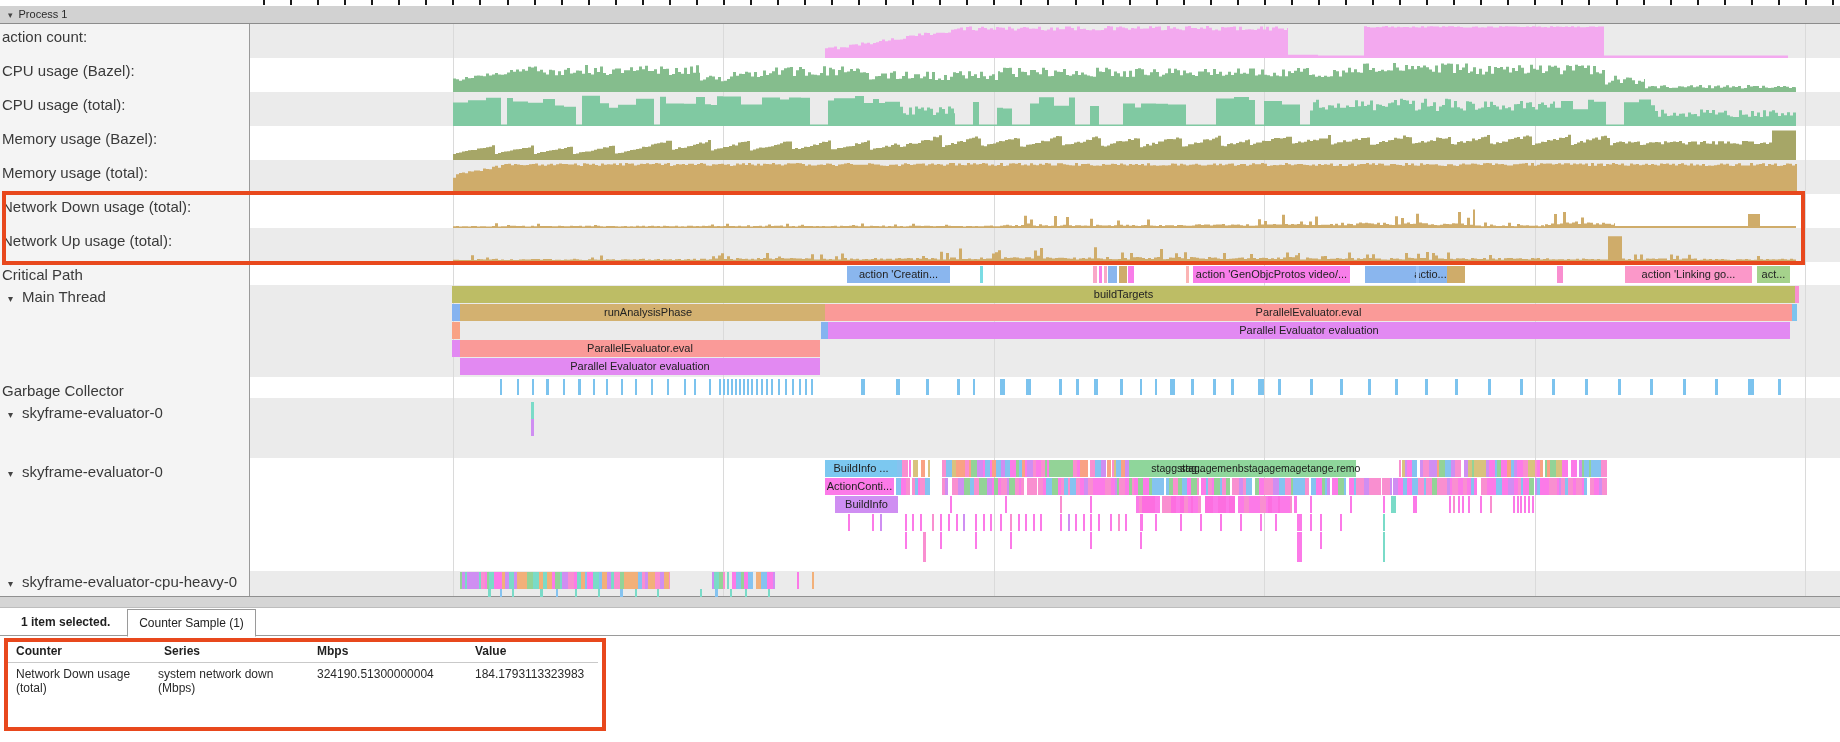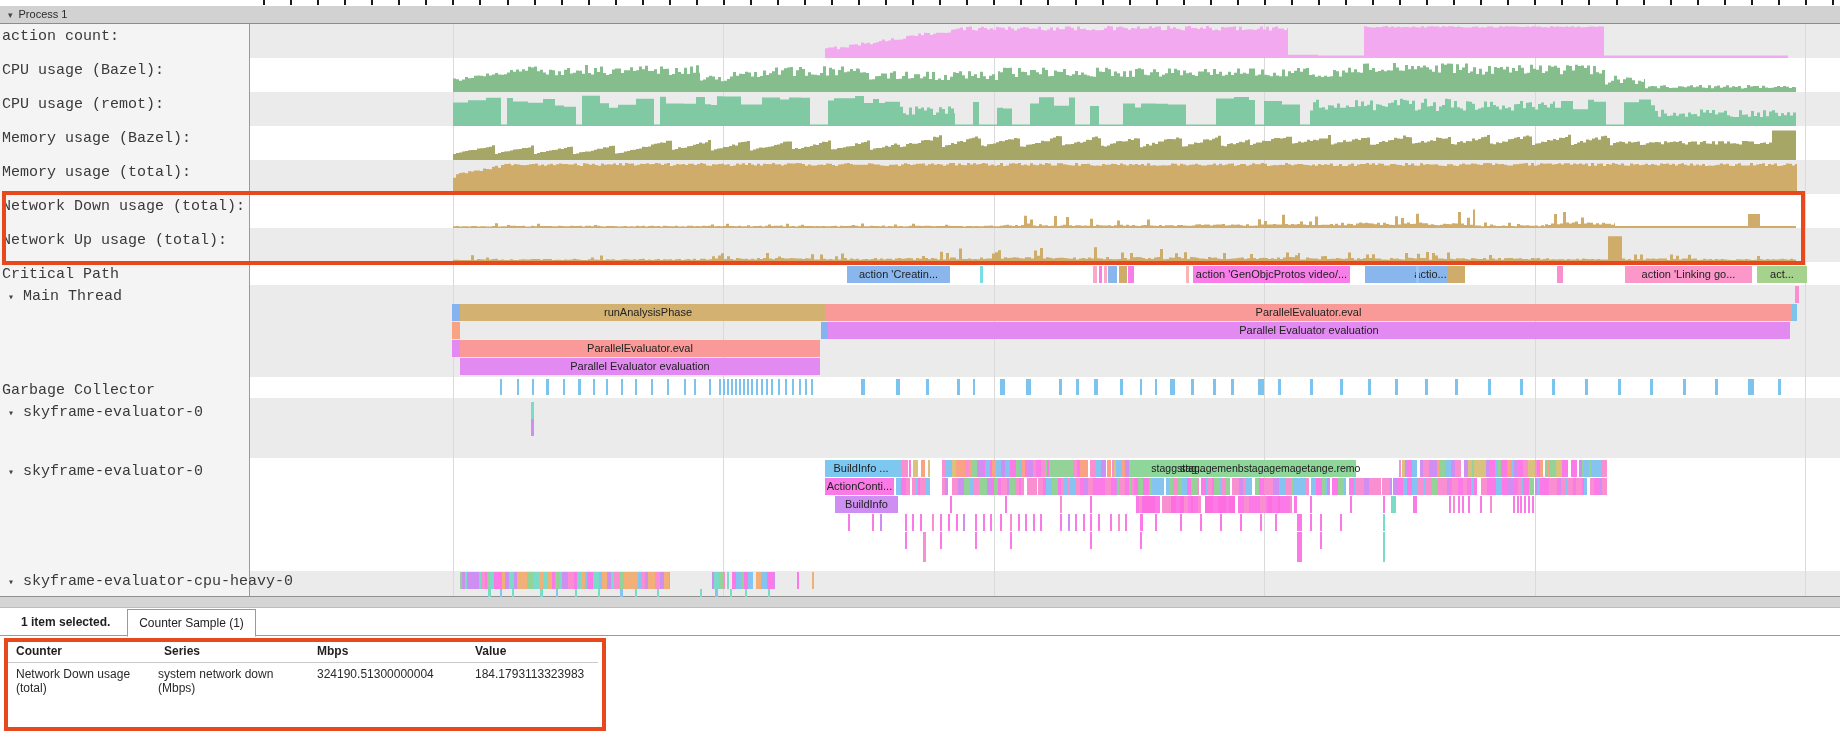--- a/index.html
+++ b/index.html
@@ -7,21 +7,21 @@
   #app{position:absolute;left:0;top:0;width:1840px;height:742px;}
   .abs{position:absolute;}
   
   #ruler{left:0;top:0;width:1840px;height:6px;background:#fff;}
   .rtick{position:absolute;top:0;width:2px;height:5px;background:#1a1a1a;}
   
   #proc-header{left:0;top:6px;width:1840px;height:18px;background:#d2d2d2;border-bottom:1px solid #8c8c8c;box-sizing:border-box;font-size:11px;color:#2b2b2b;line-height:17px;}
   #proc-header .tri{display:inline-block;margin:0 6px 0 8px;font-size:9px;color:#444;}
   
   #sidebar{left:0;top:24px;width:250px;height:572px;background:#f4f4f4;border-right:1px solid #9a9a9a;box-sizing:border-box;}
-  .track-label{position:absolute;font-size:15px;color:#3a3a3a;white-space:nowrap;font-family:Liberation Mono, monospace;}
+  .track-label{position:absolute;font-size:15px;color:#3a3a3a;white-space:nowrap;}
   .track-label .tri{display:inline-block;font-size:10px;color:#444;margin-right:9px;}
   .gridline{position:absolute;top:24px;height:572px;width:1px;background:#dadada;}
   svg.counter{position:absolute;left:250px;width:1590px;height:34px;}
   .slice{position:absolute;height:17px;font-size:11px;line-height:17px;text-align:center;color:#222;overflow:hidden;white-space:nowrap;}
   .green-label{position:absolute;height:14px;font-size:10.5px;line-height:15px;color:#1a1a1a;text-align:center;overflow:hidden;white-space:nowrap;}
   .annotation-box{position:absolute;border:4px solid #e8481d;box-sizing:border-box;}
   
   #splitter{left:0;top:596px;width:1840px;height:12px;background:#d5d5d5;border-top:1px solid #909090;border-bottom:1px solid #bdbdbd;box-sizing:border-box;}
   
   #panel{left:0;top:608px;width:1840px;height:134px;background:#fff;}
@@ -141,21 +141,21 @@
     <div style="position: absolute; left: 250px; top: 458px; width: 1590px; height: 113px; background: rgb(255, 255, 255); z-index: 0;"></div>
     <div style="position: absolute; left: 250px; top: 571px; width: 1590px; height: 25px; background: rgb(235, 235, 235); z-index: 0;"></div>
     <div class="gridline" style="position: absolute; left: 452.5px; z-index: 1;"></div>
     <div class="gridline" style="position: absolute; left: 723px; z-index: 1;"></div>
     <div class="gridline" style="position: absolute; left: 993.5px; z-index: 1;"></div>
     <div class="gridline" style="position: absolute; left: 1264px; z-index: 1;"></div>
     <div class="gridline" style="position: absolute; left: 1534.5px; z-index: 1;"></div>
     <div class="gridline" style="position: absolute; left: 1805px; z-index: 1;"></div>
     <div class="track-label" style="top: 28px; left: 2px;"><span>action count:</span></div>
     <div class="track-label" style="top: 62px; left: 2px;"><span>CPU usage (Bazel):</span></div>
-    <div class="track-label" style="top: 96px; left: 2px;"><span>CPU usage (remot):</span></div>
+    <div class="track-label" style="top: 96px; left: 2px;"><span>CPU usage (total):</span></div>
     <div class="track-label" style="top: 130px; left: 2px;"><span>Memory usage (Bazel):</span></div>
     <div class="track-label" style="top: 164px; left: 2px;"><span>Memory usage (total):</span></div>
     <div class="track-label" style="top: 198px; left: 2px;"><span>Network Down usage (total):</span></div>
     <div class="track-label" style="top: 232px; left: 2px;"><span>Network Up usage (total):</span></div>
     <div class="track-label" style="top: 266px; left: 2px;"><span>Critical Path</span></div>
     <div class="track-label" style="top: 288px; left: 8px;"><span class="tri">▾</span><span>Main Thread</span></div>
     <div class="track-label" style="top: 382px; left: 2px;"><span>Garbage Collector</span></div>
     <div class="track-label" style="top: 404px; left: 8px;"><span class="tri">▾</span><span>skyframe-evaluator-0</span></div>
     <div class="track-label" style="top: 463px; left: 8px;"><span class="tri">▾</span><span>skyframe-evaluator-0</span></div>
     <div class="track-label" style="top: 573px; left: 8px;"><span class="tri">▾</span><span>skyframe-evaluator-cpu-heavy-0</span></div>
@@ -188,21 +188,22 @@
     <div class="slice" style="position: absolute; left: 1108px; top: 266px; width: 9px; background: rgb(138, 182, 238); z-index: 3;"></div>
     <div class="slice" style="position: absolute; left: 1119px; top: 266px; width: 8px; background: rgb(207, 172, 106); z-index: 3;"></div>
     <div class="slice" style="position: absolute; left: 1128px; top: 266px; width: 6px; background: rgb(248, 125, 233); z-index: 3;"></div>
     <div class="slice" style="position: absolute; left: 1186px; top: 266px; width: 3px; background: rgb(251, 180, 180); z-index: 3;"></div>
     <div class="slice" style="position: absolute; left: 1193px; top: 266px; width: 157px; background: rgb(248, 125, 233); z-index: 3;">action 'GenObjcProtos video/...</div>
     <div class="slice" style="position: absolute; left: 1365px; top: 266px; width: 43px; background: rgb(138, 182, 238); z-index: 3; padding-left: 44px;">actio...</div>
     <div class="slice" style="position: absolute; left: 1416px; top: 266px; width: 3px; background: rgb(156, 195, 245); z-index: 3;"></div>
     <div class="slice" style="position: absolute; left: 1447px; top: 266px; width: 18px; background: rgb(207, 172, 106); z-index: 3;"></div>
     <div class="slice" style="position: absolute; left: 1557px; top: 266px; width: 6px; background: rgb(249, 143, 208); z-index: 3;"></div>
     <div class="slice" style="position: absolute; left: 1625px; top: 266px; width: 127px; background: rgb(251, 152, 201); z-index: 3;">action 'Linking go...</div>
-    <div class="slice" style="position: absolute; left: 1757px; top: 266px; width: 50px; background: rgb(165, 210, 140); z-index: 3;">act...</div>
+    <div class="slice" style="position: absolute; left: 1757px; top: 266px; width: 33px; background: rgb(165, 210, 140); z-index: 3;">act...</div>
+    <div class="slice" style="position: absolute; left: 452px; top: 286px; width: 1343px; background: rgb(189, 189, 101); z-index: 3;">buildTargets</div>
     <div class="slice" style="position: absolute; left: 1795px; top: 286px; width: 4px; background: rgb(249, 143, 208); z-index: 3;"></div>
     <div class="slice" style="position: absolute; left: 452px; top: 304px; width: 8px; background: rgb(133, 179, 240); z-index: 3;"></div>
     <div class="slice" style="position: absolute; left: 460px; top: 304px; width: 376px; background: rgb(211, 177, 112); z-index: 3;">runAnalysisPhase</div>
     <div class="slice" style="position: absolute; left: 825px; top: 304px; width: 967px; background: rgb(250, 154, 152); z-index: 3;">ParallelEvaluator.eval</div>
     <div class="slice" style="position: absolute; left: 1792px; top: 304px; width: 5px; background: rgb(124, 195, 238); z-index: 3;"></div>
     <div class="slice" style="position: absolute; left: 452px; top: 322px; width: 8px; background: rgb(249, 162, 132); z-index: 3;"></div>
     <div class="slice" style="position: absolute; left: 821px; top: 322px; width: 7px; background: rgb(133, 179, 240); z-index: 3;"></div>
     <div class="slice" style="position: absolute; left: 828px; top: 322px; width: 962px; background: rgb(226, 137, 242); z-index: 3;">Parallel Evaluator evaluation</div>
     <div class="slice" style="position: absolute; left: 452px; top: 340px; width: 8px; background: rgb(226, 137, 242); z-index: 3;"></div>
     <div class="slice" style="position: absolute; left: 460px; top: 340px; width: 360px; background: rgb(250, 154, 152); z-index: 3;">ParallelEvaluator.eval</div>

